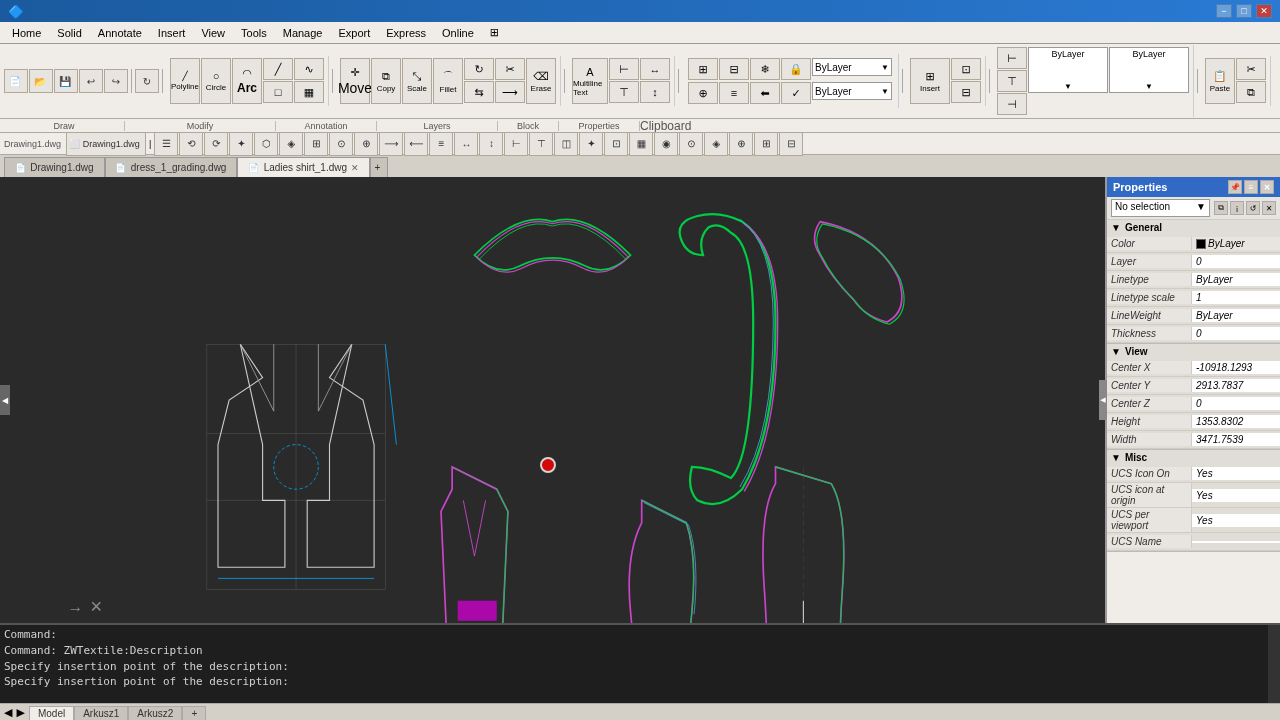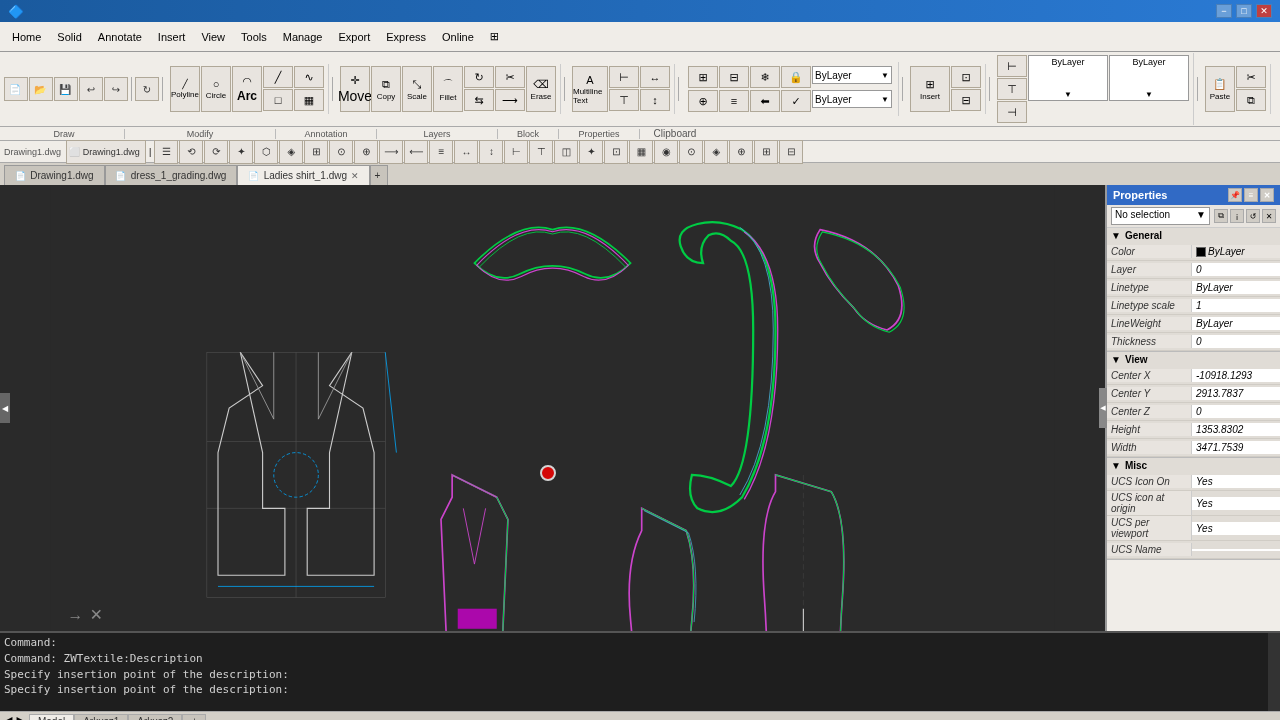--- a/index.html
+++ b/index.html
@@ -18,21 +18,21 @@
     }
     #titlebar-left { display: flex; align-items: center; gap: 6px; }
     #titlebar-controls { display: flex; gap: 4px; }
     #titlebar-controls span {
       width: 16px; height: 14px; background: #6a9fd8; border: 1px solid #4a7fb8;
       display: inline-flex; align-items: center; justify-content: center; font-size: 9px; cursor: pointer; color: white;
     }
 
     
     #menubar {
-      height: 30px;
+      height: 22px;
       background: #f0ede8;
       display: flex;
       align-items: center;
       border-bottom: 1px solid #999;
       padding: 0 4px;
     }
     .menu-item {
       padding: 2px 8px;
       font-size: 11px;
       cursor: pointer;
@@ -388,21 +388,21 @@
   <span style="width:150px;text-align:center;font-size:9px;color:#555;">Modify</span>
   <span style="width:1px;height:10px;background:#bbb;"></span>
   <span style="width:100px;text-align:center;font-size:9px;color:#555;">Annotation</span>
   <span style="width:1px;height:10px;background:#bbb;"></span>
   <span style="width:120px;text-align:center;font-size:9px;color:#555;">Layers</span>
   <span style="width:1px;height:10px;background:#bbb;"></span>
   <span style="width:60px;text-align:center;font-size:9px;color:#555;">Block</span>
   <span style="width:1px;height:10px;background:#bbb;"></span>
   <span style="width:80px;text-align:center;font-size:9px;color:#555;">Properties</span>
   <span style="width:1px;height:10px;background:#bbb;"></span>
-  <span style="width:70px;text-align:center;font-size:10px;color:#555;">Clipboard</span>
+  <span style="width:70px;text-align:left;font-size:12px;color:#555;">Clipboard</span>
 </div>
 
 <div id="quickaccess" style="height:22px;">
   <span style="font-size:9px;color:#555;margin-right:4px;">Drawing1.dwg</span>
   <div class="toolbar-btn" style="width:80px;justify-content:flex-start;padding:0 2px;font-size:9px;">⬜ Drawing1.dwg</div>
   <span style="font-size:9px;margin:0 2px;">|</span>
   <div class="toolbar-btn">☰</div>
   <div class="toolbar-btn">⟲</div>
   <div class="toolbar-btn">⟳</div>
   <div class="toolbar-btn">✦</div>

